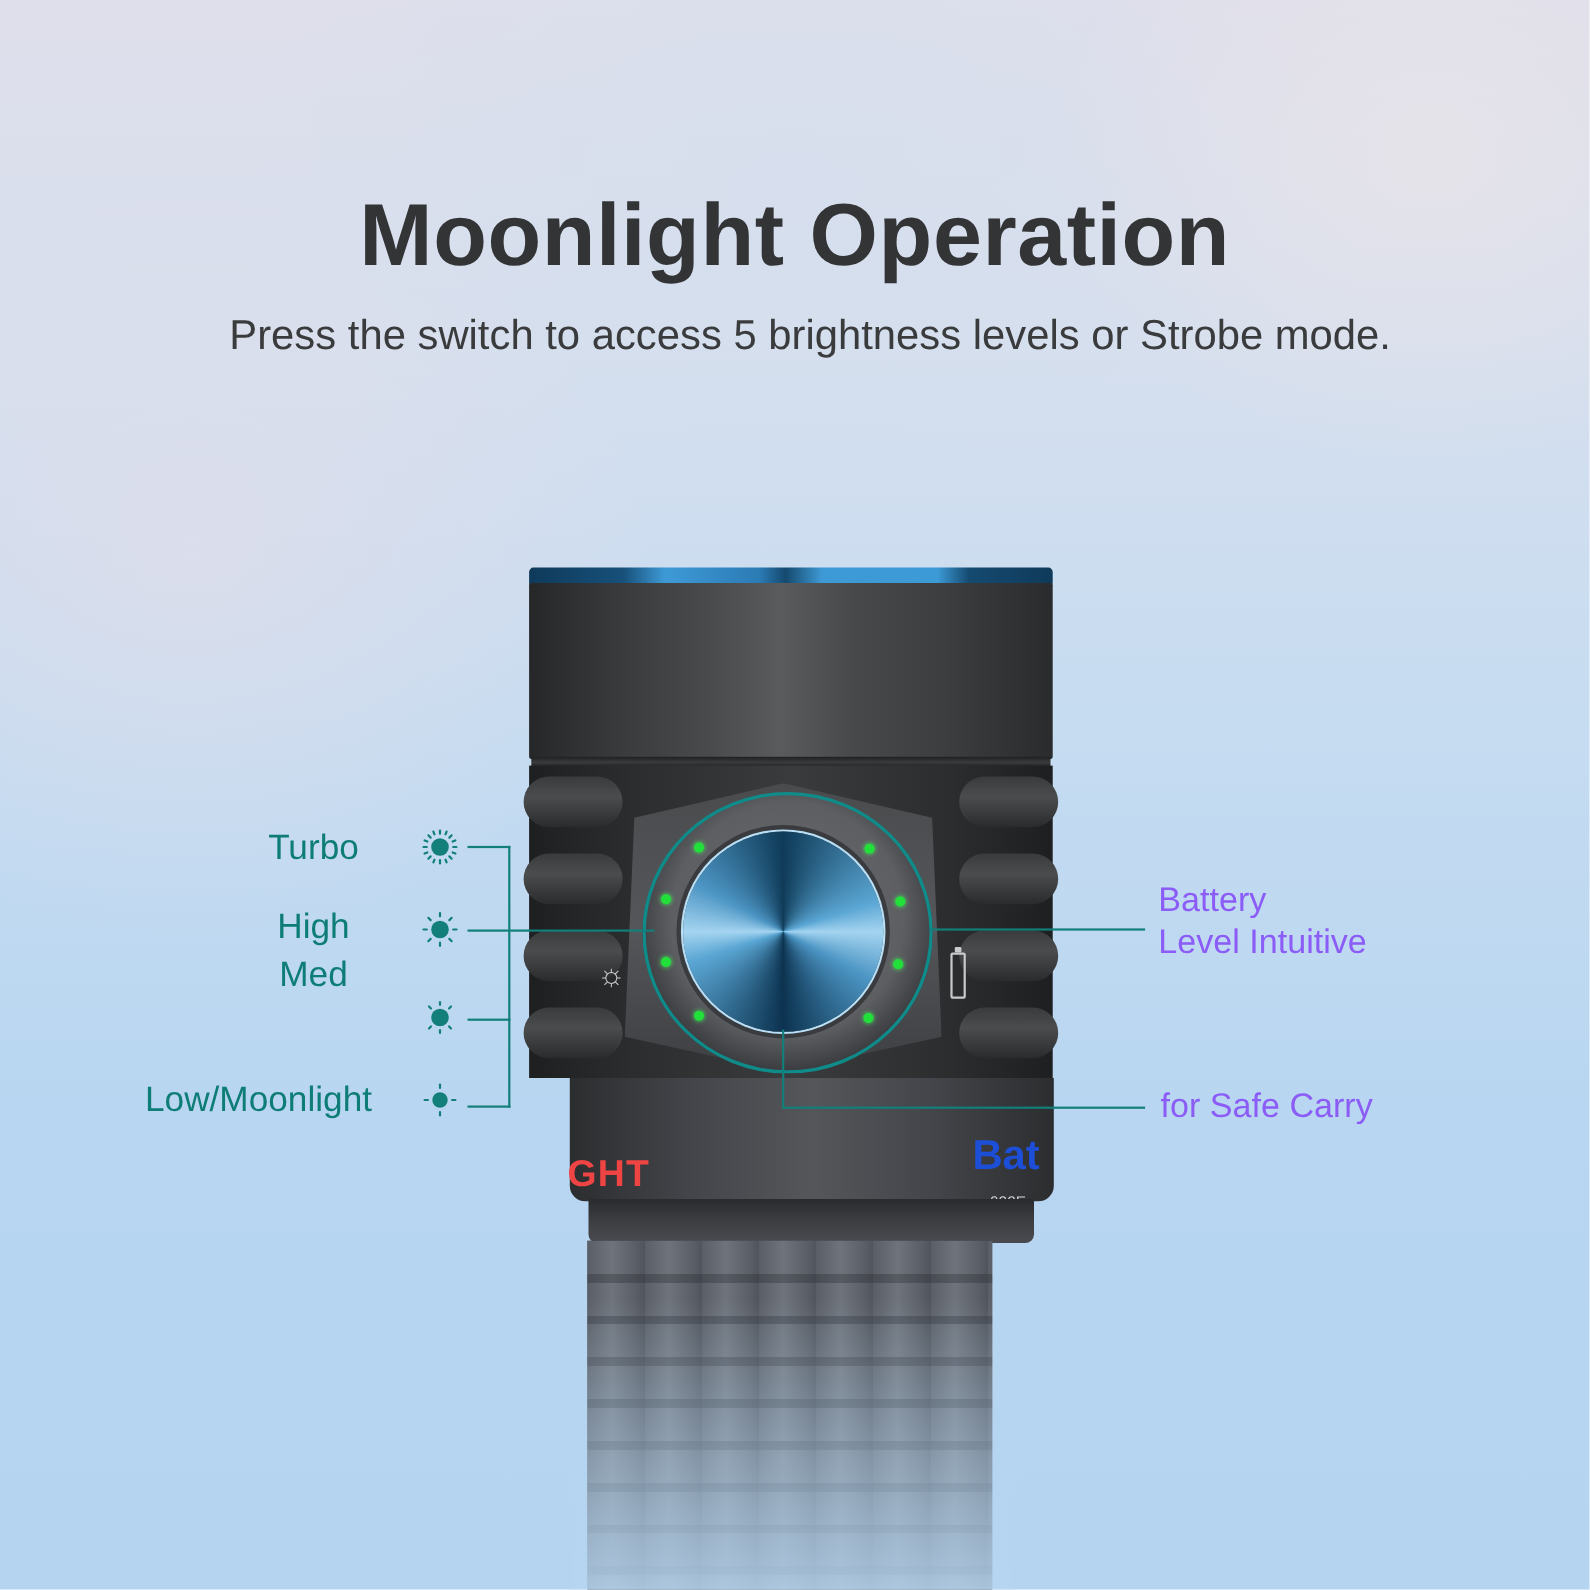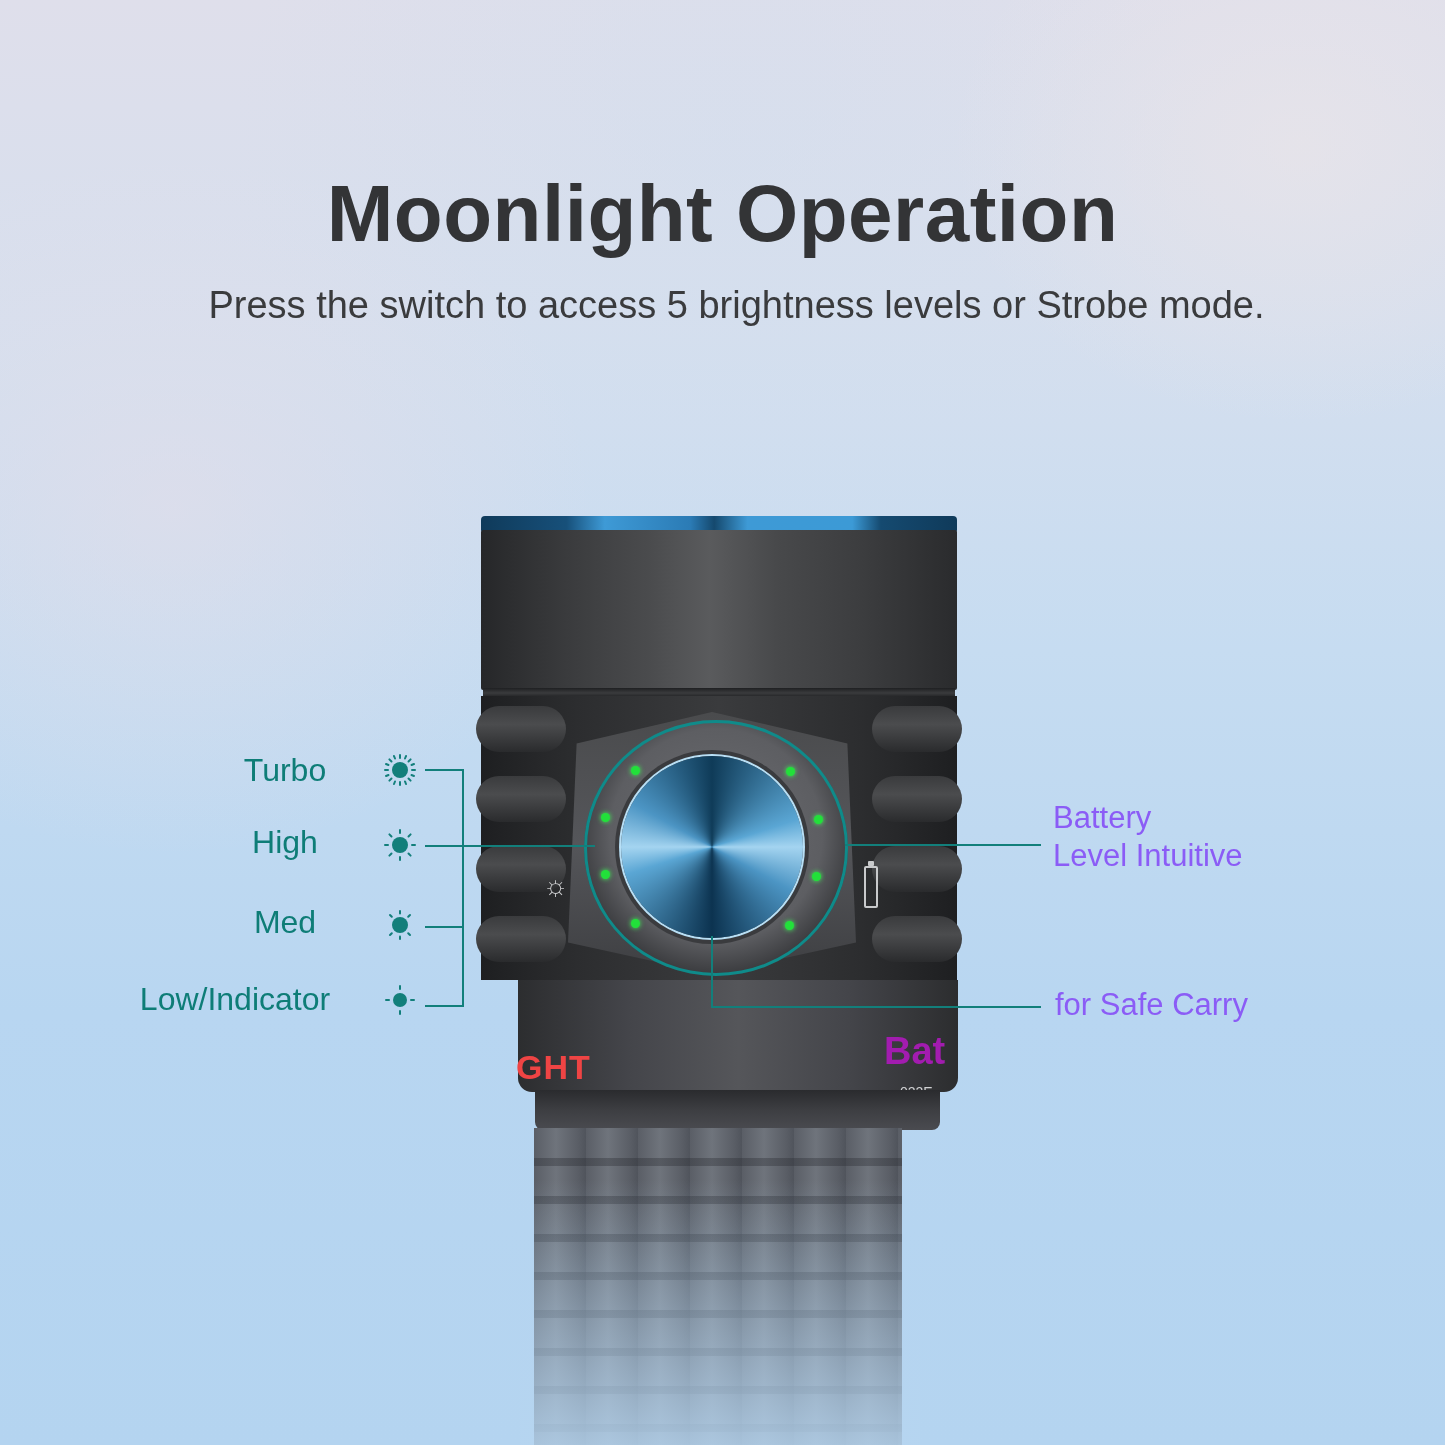--- a/index.html
+++ b/index.html
@@ -91,21 +91,21 @@
     .collar-seam {
       position: absolute; left: 535px; top: 1090px; width: 405px; height: 40px;
       background: linear-gradient(180deg, #2a2b2e 0%, #3d3e42 50%, #4a4b50 100%);
       border-radius: 0 0 8px 8px;
     }
     .brand-text {
       position: absolute; left: 516px; top: 1048px; color: #ef4444;
       font-size: 34px; font-weight: 700; letter-spacing: 1px;
     }
     .model-text {
-      position: absolute; left: 884px; top: 1030px; color: #a21caf;
+      position: absolute; left: 884px; top: 1030px; color: #1d4ed8;
       font-size: 38px; font-weight: 700;
     }
     .serial-text {
       position: absolute; left: 900px; top: 1084px; color: #d0d1d3; font-size: 14px;
     }
     .tube {
       position: absolute; left: 534px; top: 1128px; width: 368px; height: 317px;
       background:
         repeating-linear-gradient(180deg, rgba(0,0,0,0) 0px, rgba(0,0,0,0) 30px, rgba(40,42,48,0.35) 30px, rgba(40,42,48,0.35) 38px),
         repeating-linear-gradient(90deg, #5a5e66 0px, #6f747c 22px, #5a5e66 44px, #50545c 52px),
@@ -207,34 +207,34 @@
         <line x1="17" y1="29" x2="17" y2="32"></line>
       <line x1="2" y1="17" x2="5" y2="17"></line>
         <line x1="29" y1="17" x2="32" y2="17"></line>
       <line x1="6.4" y1="6.4" x2="8.5" y2="8.5"></line>
         <line x1="25.5" y1="25.5" x2="27.6" y2="27.6"></line>
       <line x1="6.4" y1="27.6" x2="8.5" y2="25.5"></line>
         <line x1="25.5" y1="8.5" x2="27.6" y2="6.4"></line>
     </g>
   </svg>
 
-  <span class="callout-label right" style="left:200px;width:170px;top:903px">Med</span>
+  <span class="callout-label right" style="left:200px;width:170px;top:866px">Med</span>
   <svg class="sun" style="left:383px;top:908px" viewBox="0 0 34 34">
     <circle cx="17" cy="17" r="8" fill="#127f7b"></circle>
     <g stroke="#127f7b" stroke-width="2" stroke-linecap="round">
       <line x1="17" y1="3" x2="17" y2="5.5"></line>
         <line x1="17" y1="28.5" x2="17" y2="31"></line>
       <line x1="7" y1="7" x2="8.8" y2="8.8"></line>
         <line x1="25.2" y1="25.2" x2="27" y2="27"></line>
       <line x1="7" y1="27" x2="8.8" y2="25.2"></line>
         <line x1="25.2" y1="8.8" x2="27" y2="7"></line>
     </g>
   </svg>
 
-  <span class="callout-label right" style="left:100px;width:270px;top:980px">Low/Indicator</span>
+  <span class="callout-label right" style="left:100px;width:270px;top:980px">Low/Moonlight</span>
   <svg class="sun" style="left:383px;top:983px" viewBox="0 0 34 34">
     <circle cx="17" cy="17" r="7" fill="#127f7b"></circle>
     <g stroke="#127f7b" stroke-width="2" stroke-linecap="round">
       <line x1="17" y1="3" x2="17" y2="6"></line>
         <line x1="17" y1="28" x2="17" y2="31"></line>
       <line x1="3" y1="17" x2="6" y2="17"></line>
         <line x1="28" y1="17" x2="31" y2="17"></line>
     </g>
   </svg>
 

